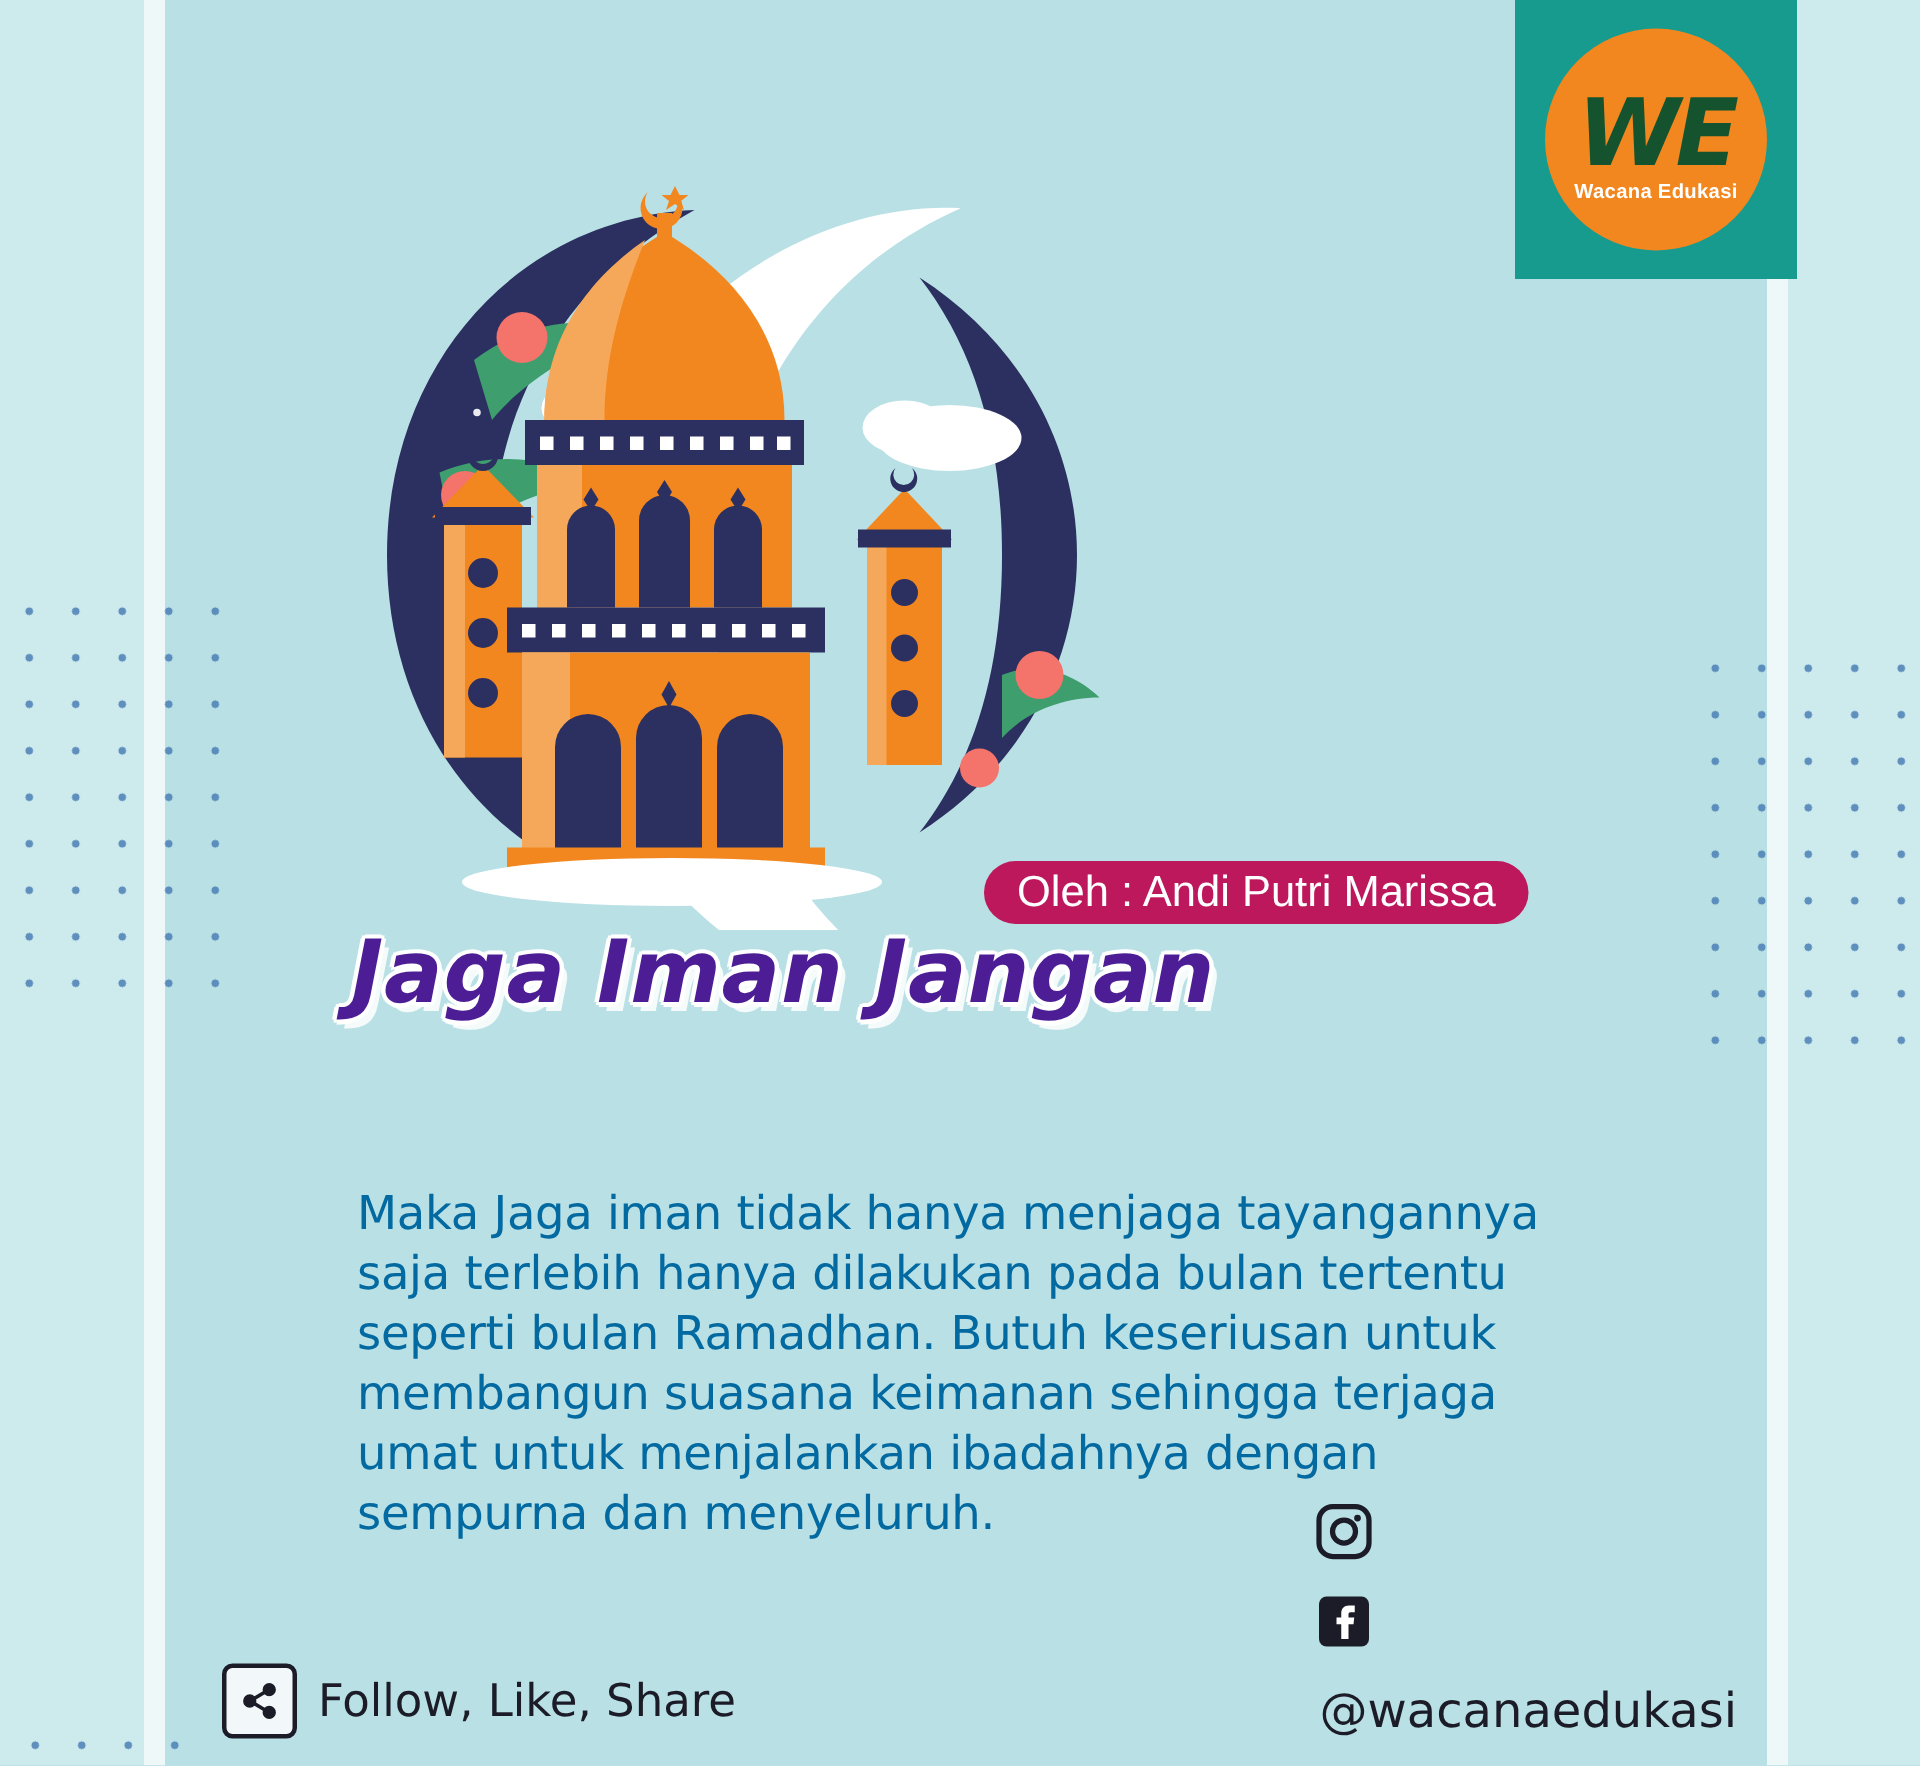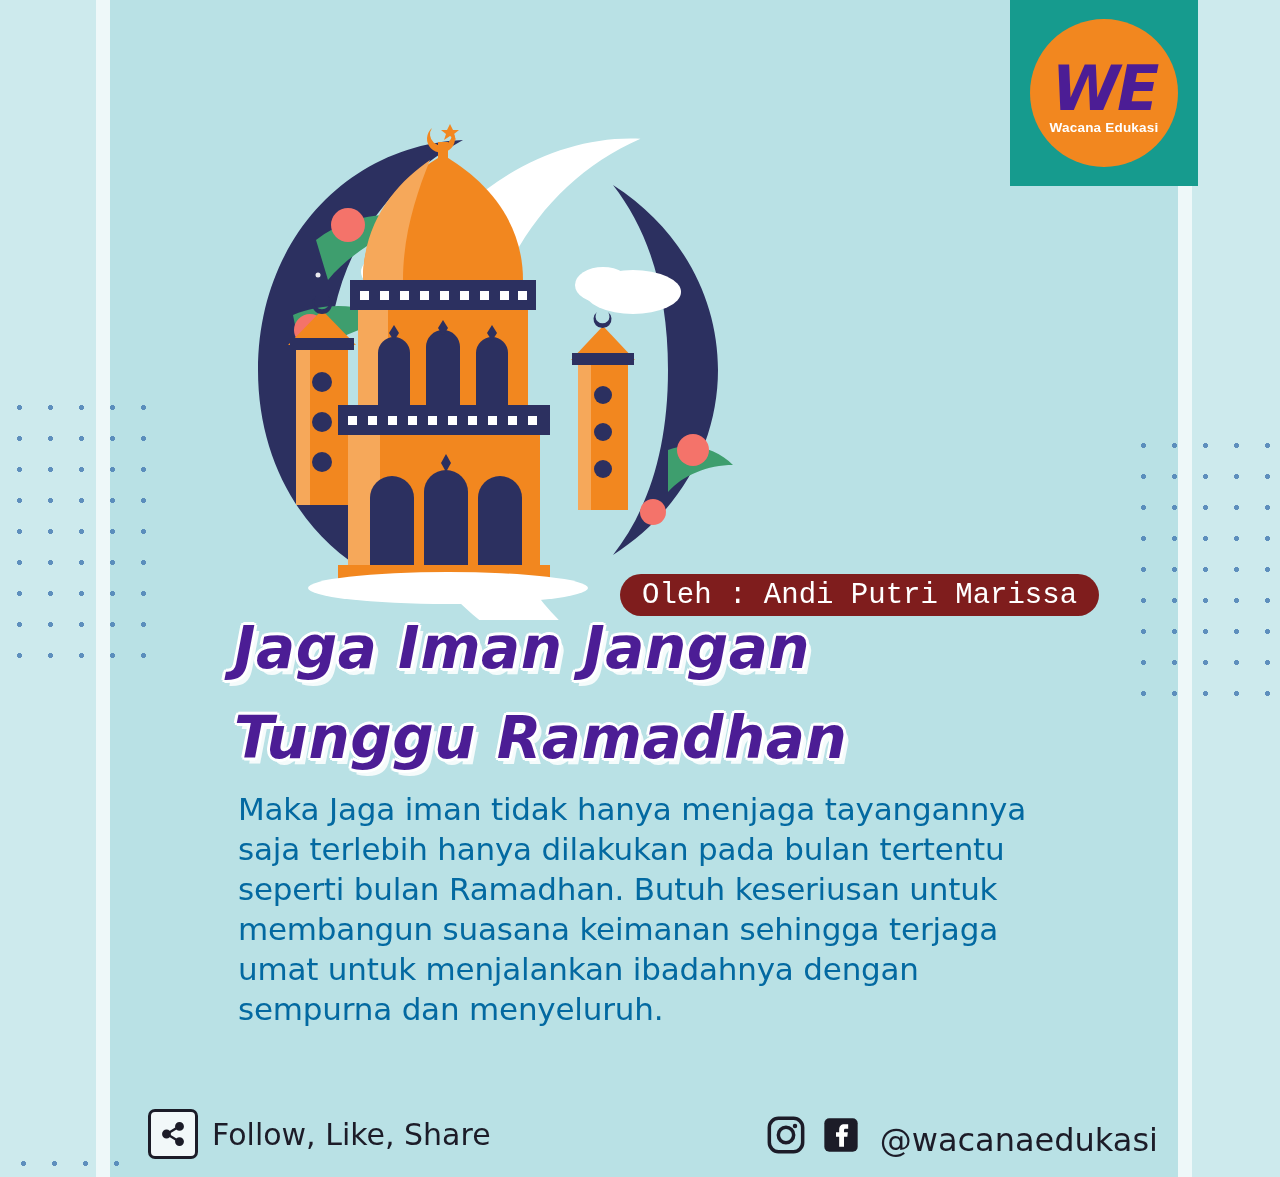--- a/index.html
+++ b/index.html
@@ -69,21 +69,21 @@
     height: 148px;
     border-radius: 50%;
     background: #f2871f;
     display: flex;
     flex-direction: column;
     align-items: center;
     justify-content: center;
     position: relative;
   }
   .logo-mark {
-    color: #4c1d95;
+    color: #14532d;
     font-size: 62px;
     font-weight: bold;
     font-style: italic;
     letter-spacing: -3px;
     line-height: 1;
     font-family: "DejaVu Sans", sans-serif;
     margin-top: 6px;
   }
   .logo-sub {
     color: #ffffff;
@@ -99,32 +99,32 @@
     left: 198px;
     top: 120px;
     width: 560px;
     height: 500px;
   }
   .illustration svg { display: block; }
 
   
   .author-pill {
     position: absolute;
-    left: 620px;
+    left: 656px;
     top: 574px;
     height: 42px;
     padding: 0 22px;
     border-radius: 21px;
-    background: #7f1d1d;
+    background: #be185d;
     color: #ffffff;
     font-size: 29px;
     display: flex;
     align-items: center;
     white-space: nowrap;
-    font-family: Liberation Mono, monospace;
+    font-family: Liberation Sans, sans-serif;
   }
 
   
   .headline {
     position: absolute;
     left: 234px;
     top: 604px;
     width: 800px;
     color: #4c1d95;
     font-family: "DejaVu Sans", sans-serif;
@@ -176,22 +176,23 @@
   .footer-text {
     font-family: "DejaVu Sans", sans-serif;
     font-size: 30px;
     color: #1c1c28;
   }
   .footer-right {
     position: absolute;
     right: 122px;
     bottom: 18px;
     display: flex;
-    align-items: flex-end;
+    align-items: flex-start;
     gap: 15px;
+    flex-direction: column;
   }
   .social-icon { display: block; }
   .handle {
     font-family: "DejaVu Sans", sans-serif;
     font-size: 32px;
     color: #1c1c28;
     margin-left: 4px;
   }
 </style>
 </head>
@@ -341,21 +342,20 @@
       </g>
 
       <ellipse cx="250" cy="468" rx="140" ry="16" fill="#ffffff"></ellipse>
     </svg>
   </div>
 
   <div class="author-pill">Oleh : Andi Putri Marissa</div>
 
   <div class="headline">
     <span class="line">Jaga Iman Jangan</span>
-    <span class="line">Tunggu Ramadhan</span>
   </div>
 
   <div class="body-copy">Maka Jaga iman tidak hanya menjaga tayangannya saja terlebih hanya dilakukan pada bulan tertentu seperti bulan Ramadhan. Butuh keseriusan untuk membangun suasana keimanan sehingga terjaga umat untuk menjalankan ibadahnya dengan sempurna dan menyeluruh.</div>
 
   <div class="footer-left">
     <span class="share-box">
       <svg width="26" height="26" viewBox="0 0 24 24" fill="none" stroke="#1c1c28" stroke-width="2.2" stroke-linecap="round" stroke-linejoin="round">
         <circle cx="18" cy="5" r="3" fill="#1c1c28"></circle>
         <circle cx="6" cy="12" r="3" fill="#1c1c28"></circle>
         <circle cx="18" cy="19" r="3" fill="#1c1c28"></circle>

